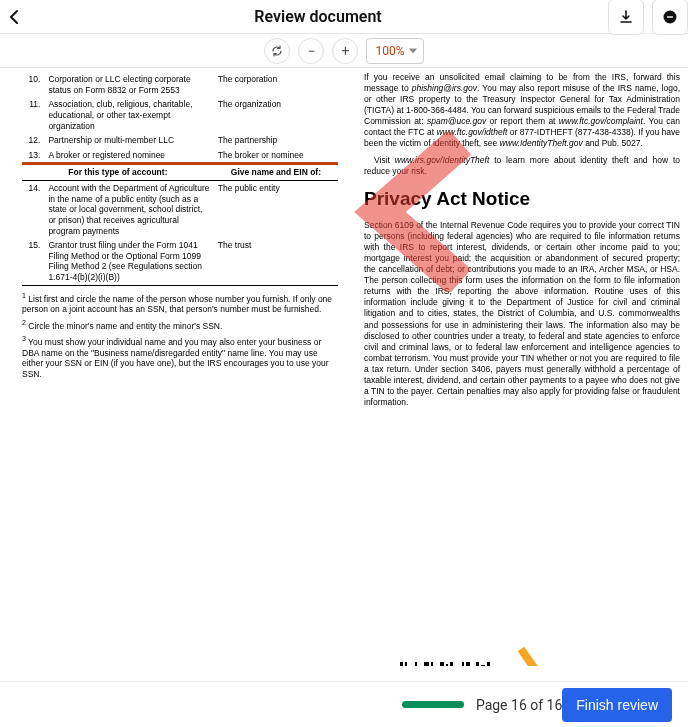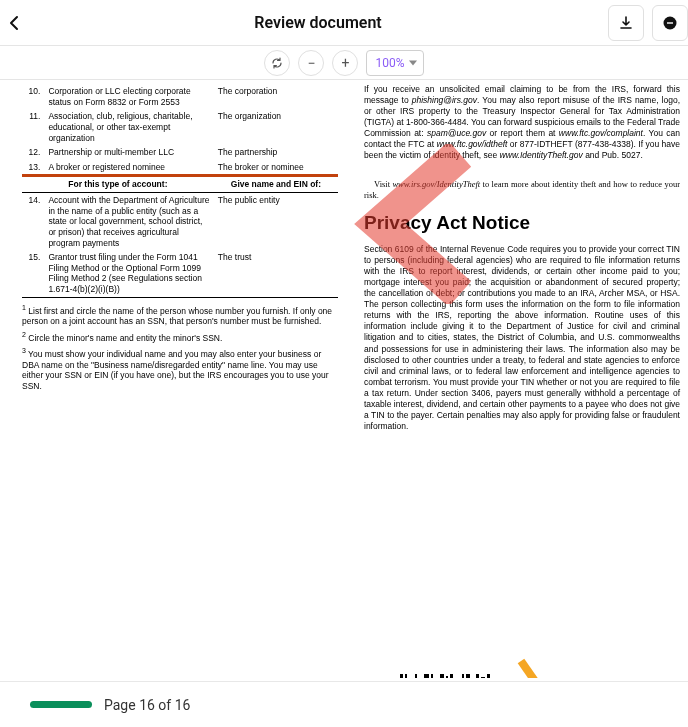--- a/index.html
+++ b/index.html
@@ -1,44 +1,44 @@
 <!DOCTYPE html>
 <html><head>
 <meta charset="utf-8">
 <style>
 *{box-sizing:border-box;margin:0;padding:0}
 body{font-family:-apple-system,BlinkMacSystemFont,"Segoe UI",Roboto,Arial,sans-serif;background:#fff;width:688px;height:727px;overflow:hidden;position:relative}
-.header{height:46px;border-bottom:1px solid #e5e5e5;display:flex;align-items:center;justify-content:space-between;padding:0 0}
+.header{height:34px;border-bottom:1px solid #e5e5e5;display:flex;align-items:center;justify-content:space-between;padding:0 0}
 .back-btn{width:28px;height:28px;display:flex;align-items:center;justify-content:center;cursor:pointer}
 .title{font-size:16px;font-weight:600;color:#111}
 .header-right{display:flex;gap:8px}
 .icon-btn{width:36px;height:36px;border:1px solid #e0e0e0;border-radius:6px;display:flex;align-items:center;justify-content:center;cursor:pointer;background:#fff}
 .toolbar{height:34px;border-bottom:1px solid #e5e5e5;display:flex;align-items:center;justify-content:center;gap:8px}
 .tool-btn{width:26px;height:26px;border:1px solid #e0e0e0;border-radius:50%;display:flex;align-items:center;justify-content:center;cursor:pointer;background:#fff;font-size:14px;color:#555}
-.zoom-sel{height:26px;border:1px solid #d0d0d0;border-radius:4px;padding:0 18px 0 8px;font-size:12px;color:#8b5cf6;position:relative;display:flex;align-items:center;cursor:pointer}
+.zoom-sel{height:26px;border:1px solid #d0d0d0;border-radius:4px;padding:0 18px 0 8px;font-size:12px;color:#c2410c;position:relative;display:flex;align-items:center;cursor:pointer}
 .zoom-sel::after{content:"";position:absolute;right:6px;top:50%;transform:translateY(-50%);border-left:4px solid transparent;border-right:4px solid transparent;border-top:5px solid #888}
 .doc-viewport{height:calc(727px - 49px - 34px - 46px);overflow:hidden;position:relative;background:#fff}
 .page{padding:4px 8px 10px 22px;display:flex;gap:26px;font-family:Arial,Helvetica,sans-serif;font-size:8.5px;line-height:1.25;color:#000;position:relative}
 .col{flex:1;min-width:0}
 .tbl{width:100%;border-collapse:collapse;font-size:8.5px}
 .tbl td,.tbl th{border-bottom:1px solid #000;padding:2px 4px;vertical-align:top}
 .tbl th{font-weight:700;text-align:center;border-top:3px solid #c2410c}
 .row-num{width:16px;text-align:right;padding-right:2px}
 .row-desc{width:150px}
 .row-val{width:110px}
 .footnotes{margin-top:6px;font-size:8.5px}
 .footnotes p{margin-bottom:4px}
 .sup{vertical-align:super;font-size:7px}
 .right-text{font-size:8.5px;line-height:1.3;text-align:justify}
 .right-text a{color:#000;font-style:italic}
 .notice-title{font-weight:700;font-size:19px;margin:10px 0 8px 0}
 .barcode{position:absolute;left:400px;top:594px;width:92px;height:50px}
 .red-chevron{position:absolute;left:340px;top:64px;pointer-events:none}
 .orange-arrow{position:absolute;left:509px;top:571px;pointer-events:none}
-.footer{position:absolute;left:0;right:0;bottom:0;height:46px;border-top:1px solid #e8e8e8;display:flex;align-items:center;justify-content:flex-start;padding:0 30px;background:#fff}
+.footer{position:absolute;left:0;right:0;bottom:0;height:46px;border-top:1px solid #e8e8e8;display:flex;align-items:center;justify-content:flex-end;padding:0 16px;background:#fff}
 .progress-wrap{display:flex;align-items:center;gap:12px}
 .progress-bar{width:62px;height:7px;background:#0a8f5b;border-radius:4px}
 .page-label{font-size:14px;color:#333}
 .finish-btn{background:#2563eb;color:#fff;border:none;border-radius:4px;padding:9px 14px;font-size:14px;font-weight:500;cursor:pointer}
 </style>
 </head>
 <body>
 
 <div class="header">
   <div class="back-btn">
@@ -123,21 +123,21 @@
       <div class="footnotes">
         <p><span class="sup">1</span><span> List first and circle the name of the person whose number you furnish. If only one person on a joint account has an SSN, that person's number must be furnished.</span></p>
         <p><span class="sup">2</span><span> Circle the minor's name and entity the minor's SSN.</span></p>
         <p><span class="sup">3</span><span> You must show your individual name and you may also enter your business or DBA name on the "Business name/disregarded entity" name line. You may use either your SSN or EIN (if you have one), but the IRS encourages you to use your SSN.</span></p>
       </div>
     </div>
     <div class="col right-text">
       <p>
         <span>If you receive an unsolicited email claiming to be from the IRS, forward this message to </span><a>phishing@irs.gov</a><span>. You may also report misuse of the IRS name, logo, or other IRS property to the Treasury Inspector General for Tax Administration (TIGTA) at 1-800-366-4484. You can forward suspicious emails to the Federal Trade Commission at: </span><a>spam@uce.gov</a><span> or report them at </span><a>www.ftc.gov/complaint</a><span>. You can contact the FTC at </span><a>www.ftc.gov/idtheft</a><span> or 877-IDTHEFT (877-438-4338). If you have been the victim of identity theft, see </span><a>www.IdentityTheft.gov</a><span> and Pub. 5027.</span>
       </p>
-      <p style="margin-top:18px;text-indent:10px;font-family:Liberation Serif, serif;">
+      <p style="margin-top:6px;text-indent:10px;">
         <span>Visit </span><a>www.irs.gov/IdentityTheft</a><span> to learn more about identity theft and how to reduce your risk.</span>
       </p>
       <div class="notice-title">Privacy Act Notice</div>
       <p>Section 6109 of the Internal Revenue Code requires you to provide your correct TIN to persons (including federal agencies) who are required to file information returns with the IRS to report interest, dividends, or certain other income paid to you; mortgage interest you paid; the acquisition or abandonment of secured property; the cancellation of debt; or contributions you made to an IRA, Archer MSA, or HSA. The person collecting this form uses the information on the form to file information returns with the IRS, reporting the above information. Routine uses of this information include giving it to the Department of Justice for civil and criminal litigation and to cities, states, the District of Columbia, and U.S. commonwealths and possessions for use in administering their laws. The information also may be disclosed to other countries under a treaty, to federal and state agencies to enforce civil and criminal laws, or to federal law enforcement and intelligence agencies to combat terrorism. You must provide your TIN whether or not you are required to file a tax return. Under section 3406, payers must generally withhold a percentage of taxable interest, dividend, and certain other payments to a payee who does not give a TIN to the payer. Certain penalties may also apply for providing false or fraudulent information.</p>
     </div>
   </div>
 
   <div class="barcode">
     <svg width="92" height="50" viewBox="0 0 92 50">
       <rect width="92" height="50" fill="#fff"></rect>
@@ -181,13 +181,14 @@
       </defs>
     <line x1="12" y1="10" x2="85" y2="115" stroke="#f5a623" stroke-width="8" marker-end="url(#ah)"></line>
   </svg>
 </div>
 
 <div class="footer">
   <div class="progress-wrap">
     <div class="progress-bar"></div>
     <div class="page-label">Page 16 of 16</div>
   </div>
+  <button class="finish-btn">Finish review</button>
 </div>
 
 </body></html>

